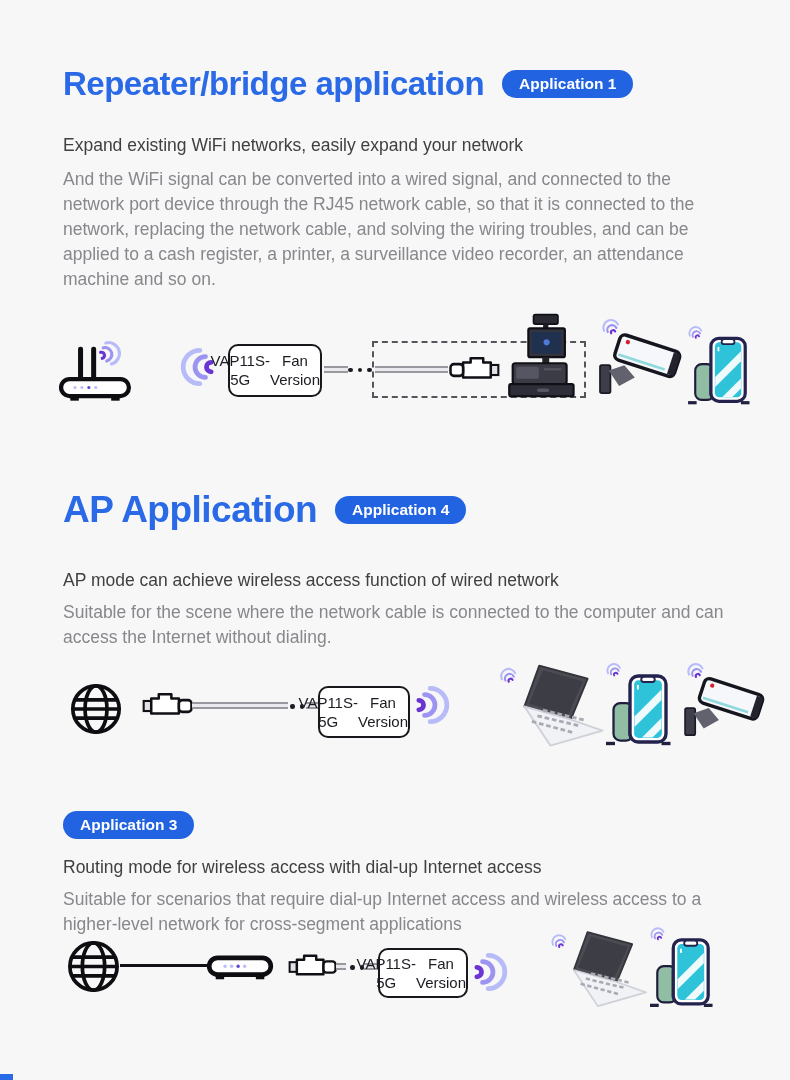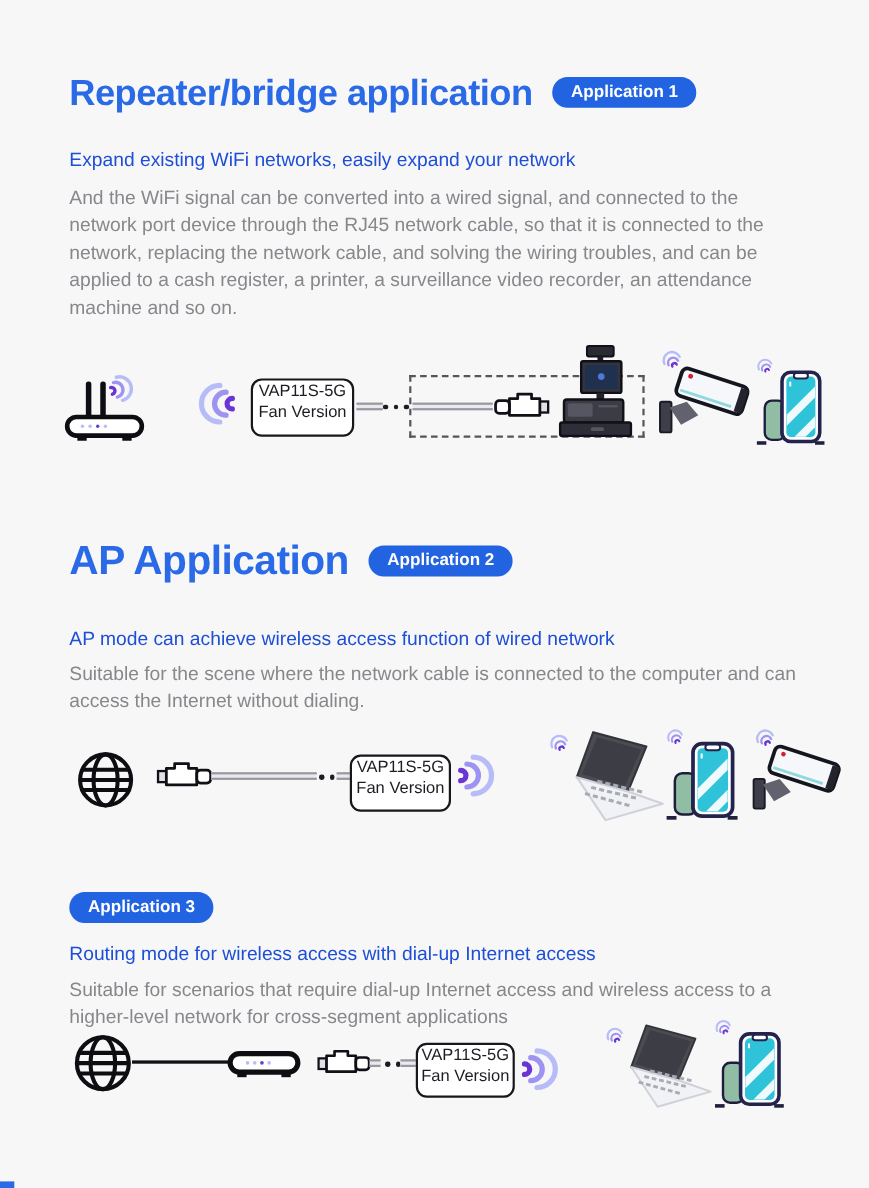--- a/index.html
+++ b/index.html
@@ -6,31 +6,31 @@
   body { font-family:"Liberation Sans", sans-serif; background:#dcdcdc; }
   #screen { position:relative; width:790px; height:1080px; background:#f7f7f8; overflow:hidden; margin:0 auto; }
   .page { padding:66px 60px 0 63px; }
 
   .title-row { display:flex; align-items:center; gap:18px;text-align:center; }
   h1.sec-title { color:#2a6ae6; font-weight:700; letter-spacing:-0.5px; line-height:1.12; }
   .t1 { font-size:33px; }
   .t2 { font-size:37px; }
   .badge { background:#2263e2; color:#ffffff; font-size:15.5px; font-weight:700;
            height:28px; line-height:28px; padding:0 17px; border-radius:15px; white-space:nowrap; }
-  .subtitle { color:#1d4ed8; font-size:17.5px; line-height:24px; font-weight:500; }
+  .subtitle { color:#404040; font-size:17.5px; line-height:24px; font-weight:500; }
   .bodytext { color:#87878c; font-size:17.5px; line-height:25px; max-width:672px; }
 
   .diagram { position:relative; margin-left:-63px; margin-right:-60px; }
   .d1 { height:120px; margin-top:20px; }
   .d2 { height:120px; margin-top:8px; }
   .d3 { height:133px; margin-top:0; }
   .abs { position:absolute; }
 
   .vap-box { position:absolute; background:#ffffff; border:2.5px solid #17171c; border-radius:10px;
-             display:flex; flex-direction:column; align-items:center; justify-content:flex-start;
+             display:flex; flex-direction:row; align-items:center; justify-content:flex-end;
              font-size:15px; font-weight:500; line-height:19px; color:#1c1c22; text-align:center; }
 
   .cable { position:absolute; height:7px; background:#e9e9ee;
            border-top:2px solid #98989e; border-bottom:2px solid #98989e; }
   .thinline { position:absolute; height:2.5px; background:#111118; }
   .dots { position:absolute; display:flex; gap:5px; }
   .dots i { width:4.5px; height:4.5px; border-radius:50%; background:#1c1c22; display:block; }
   .dashed-box { position:absolute; border:2px dashed #55555c; }
   .flip { transform:scaleX(-1); }
 
@@ -176,21 +176,21 @@
           </svg>
         <svg class="abs" style="left:688px;top:15px" width="63" height="80" viewBox="0 0 88 112">
             <use href="#phone"></use>
           </svg>
       </div>
     </section>
 
     <section class="s2">
       <div class="title-row">
         <h1 class="sec-title t2">AP Application</h1>
-        <span class="badge">Application 2</span>
+        <span class="badge">Application 4</span>
       </div>
       <p class="subtitle m-t2">AP mode can achieve wireless access function of wired network</p>
       <p class="bodytext m-b2">Suitable for the scene where the network cable is connected to the computer and can access the Internet without dialing.</p>
 
       <div class="diagram d2">
         <svg class="abs" style="left:68px;top:23px" width="56" height="56" viewBox="0 0 64 64">
             <use href="#globe"></use>
           </svg>
         <svg class="abs" style="left:142px;top:33px" width="52" height="30" viewBox="0 0 62 34">
             <use href="#rj45"></use>

